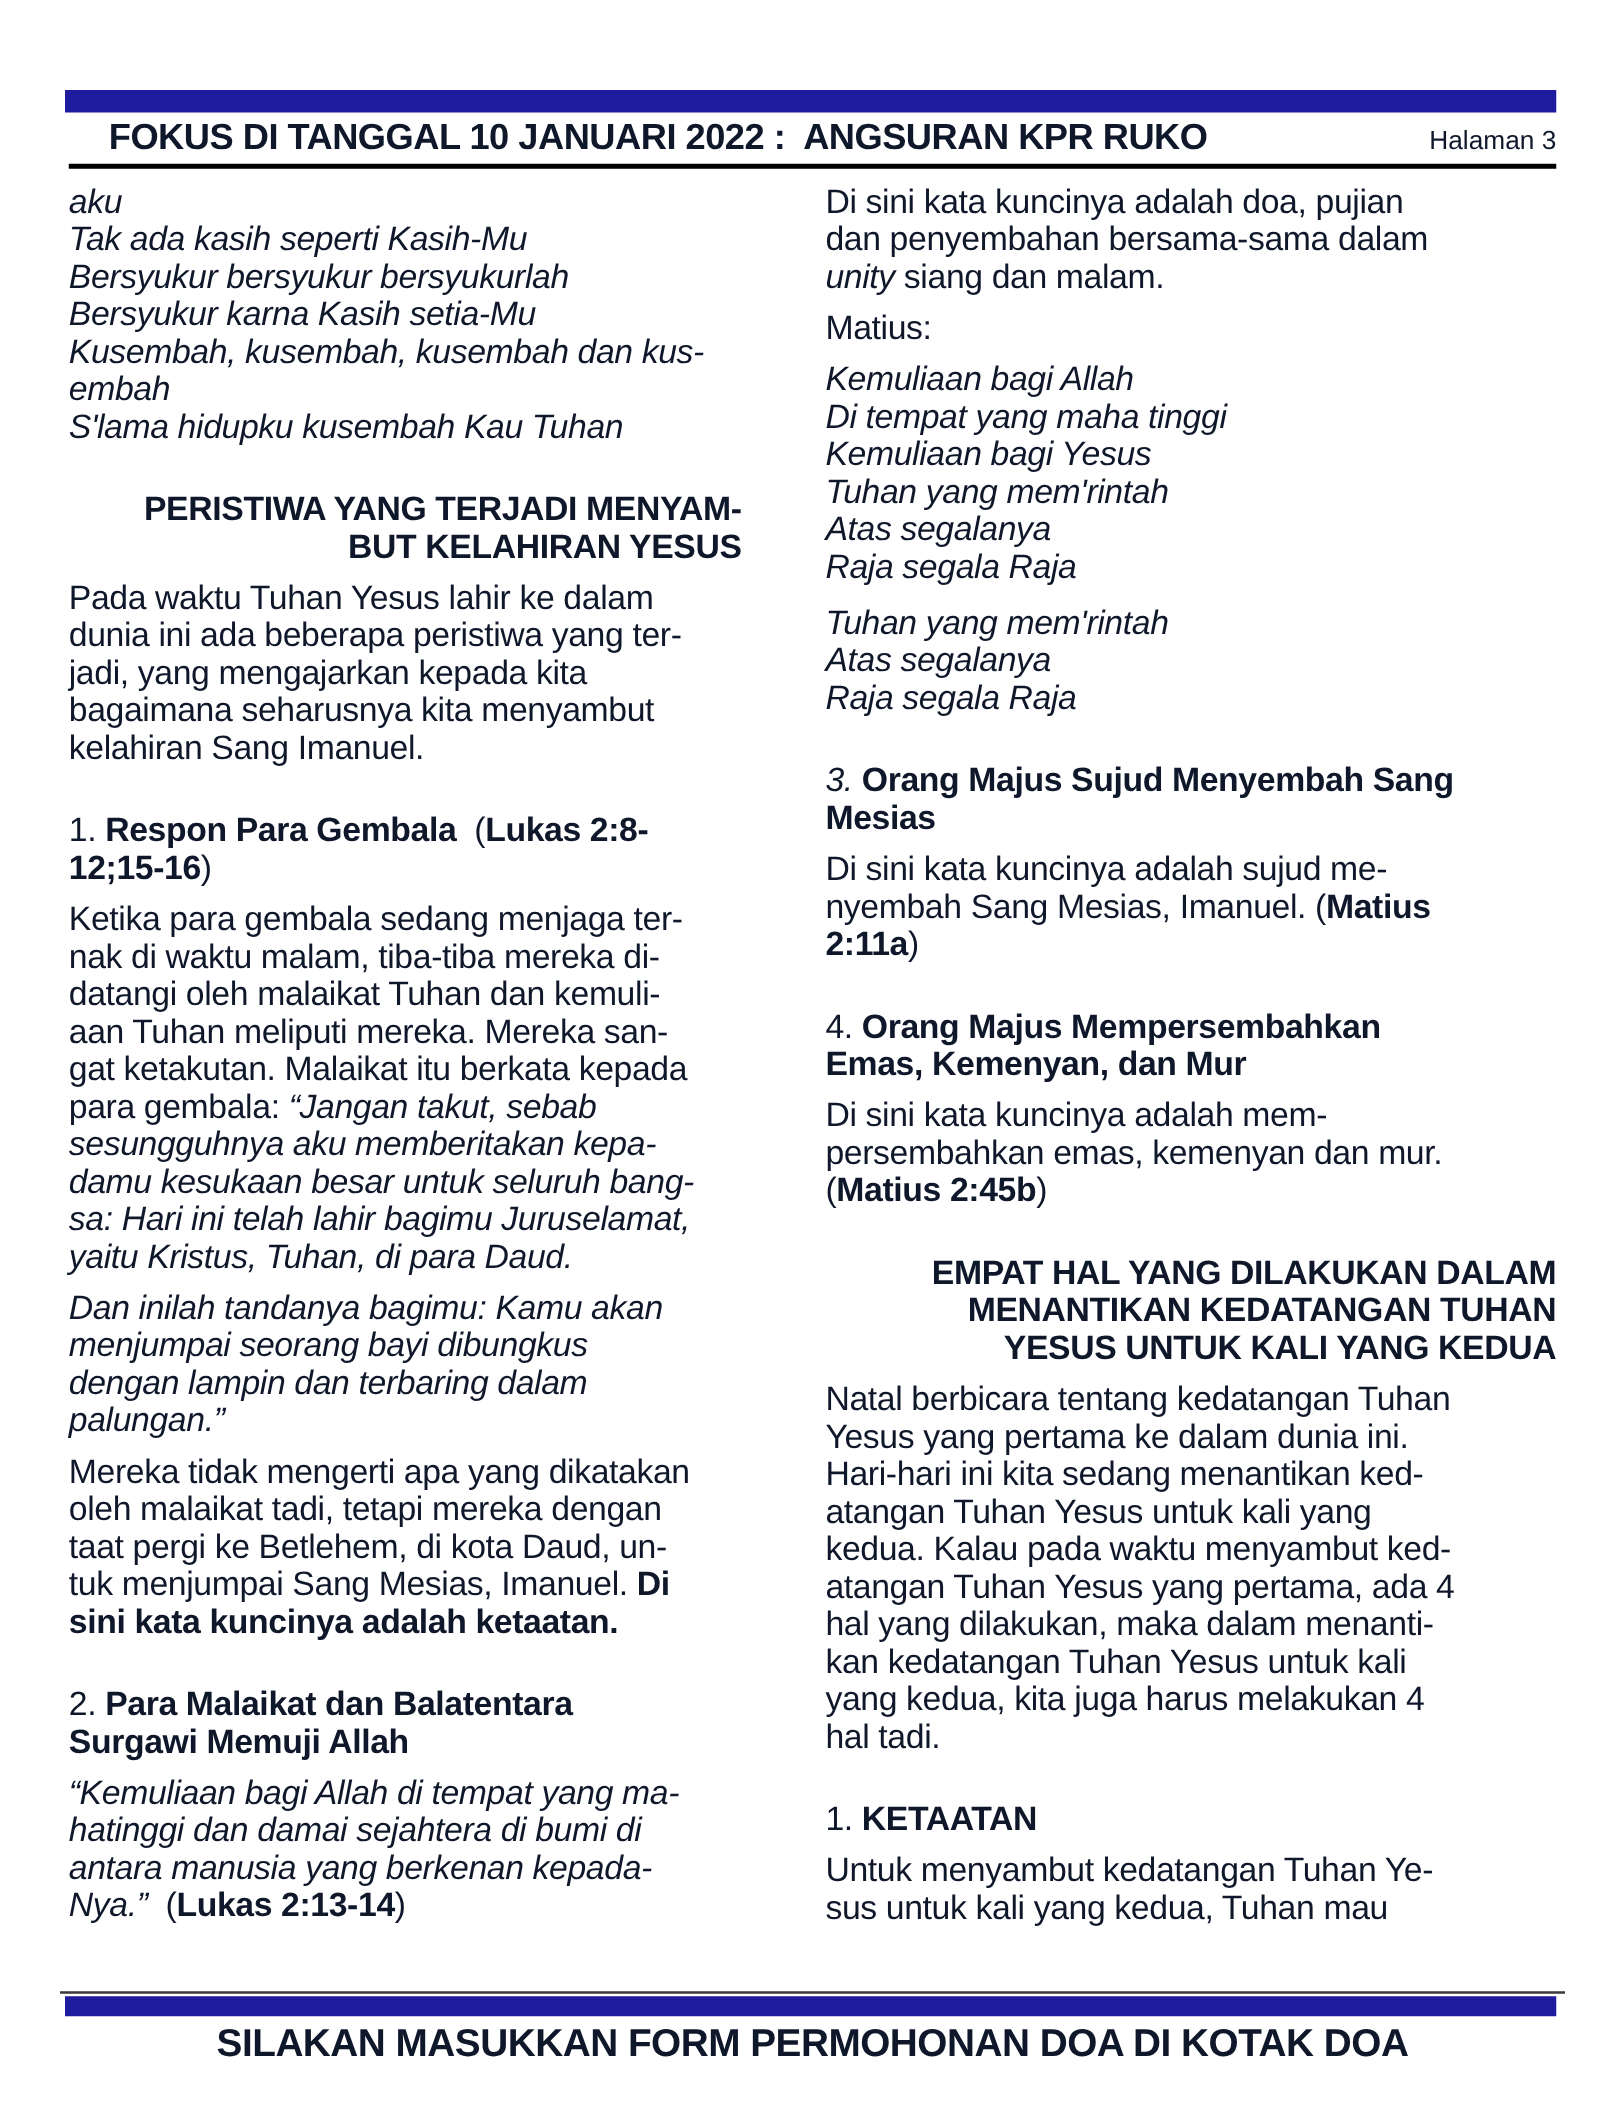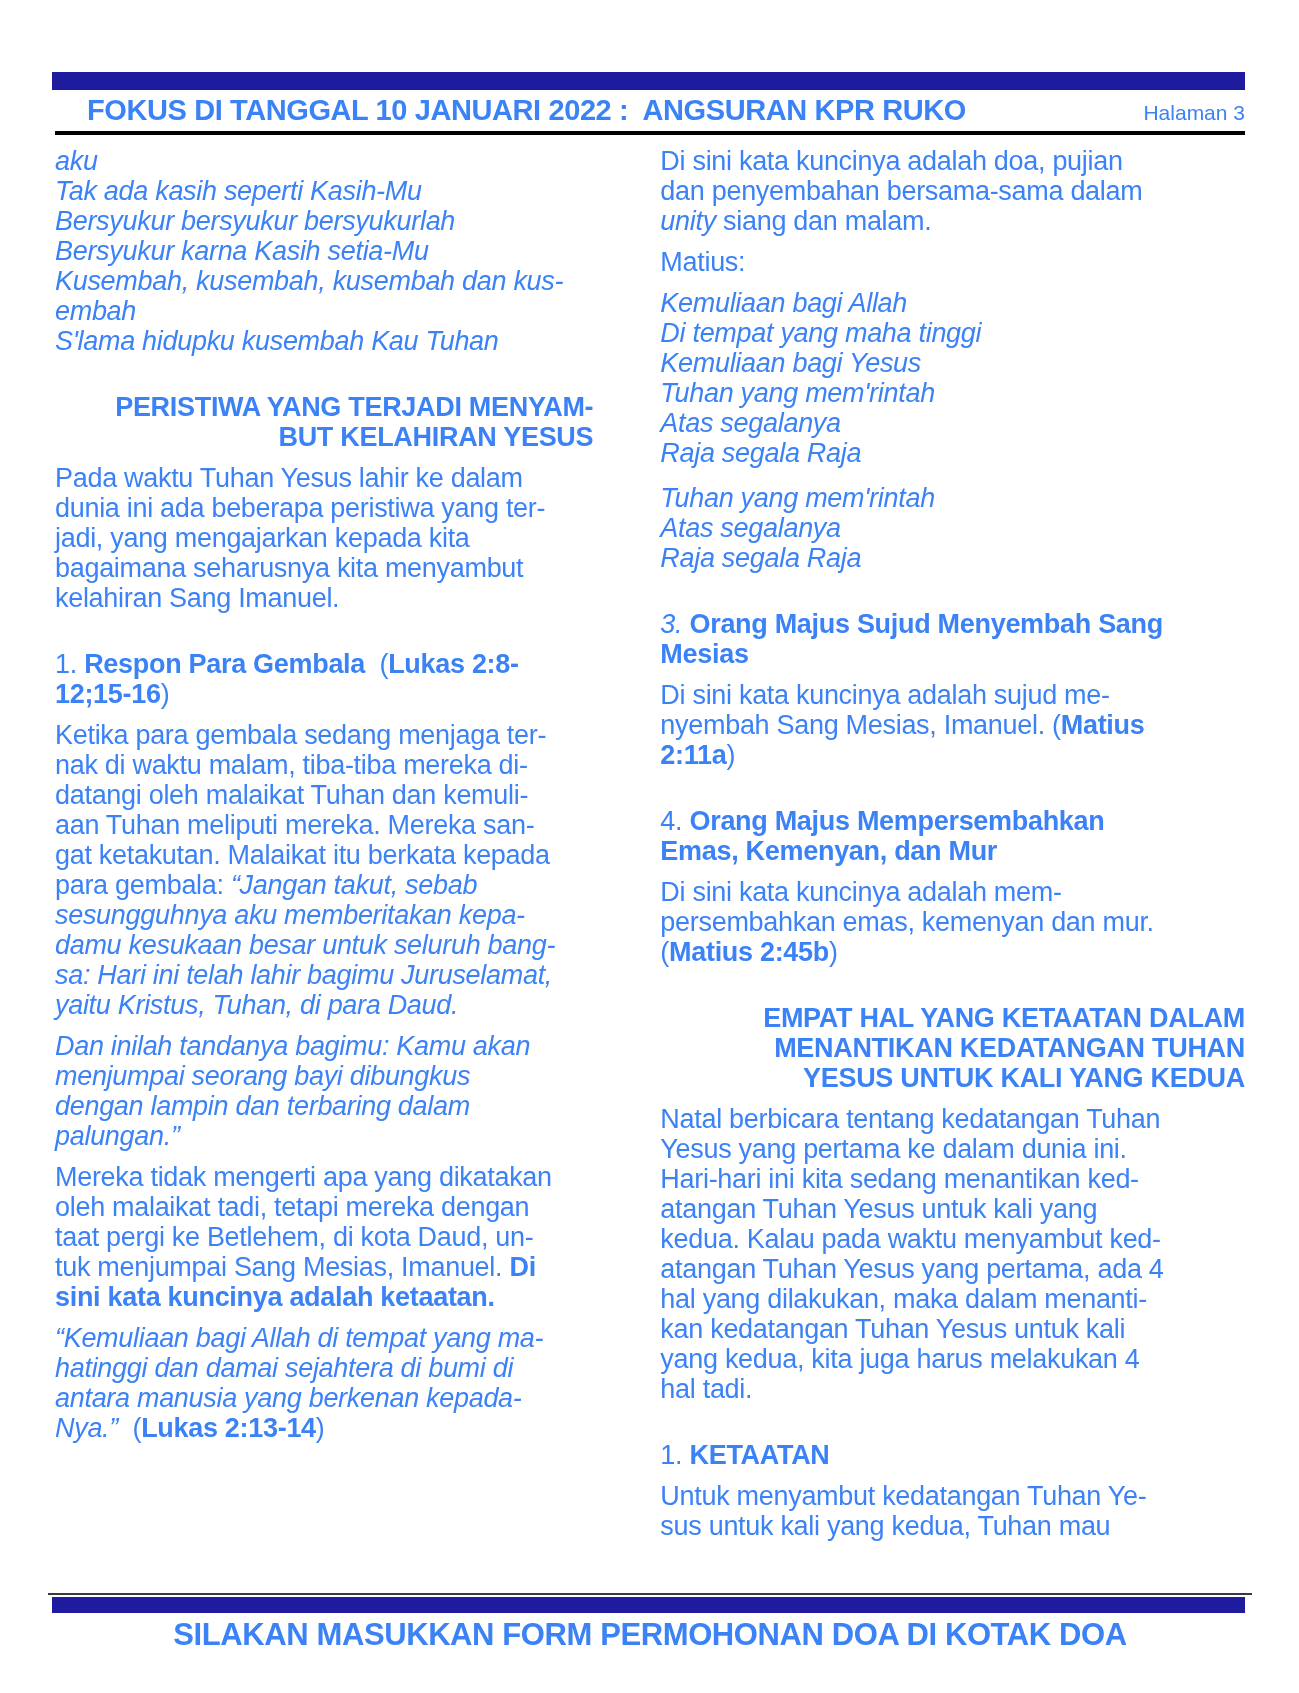--- a/index.html
+++ b/index.html
@@ -1,21 +1,21 @@
 <!DOCTYPE html>
 <html><head>
 <meta charset="utf-8">
 <style>
   html, body { margin: 0; padding: 0; background: #ffffff; }
   .page {
     position: relative;
     width: 1299px;
     height: 1693px;
     background: #ffffff;
-    color: #3b82f6;
+    color: #0f172a;
     font-family: "Liberation Sans", sans-serif;
     overflow: hidden;
   }
   .topbar {
     position: absolute;
     left: 52px; top: 72px;
     width: 1193px; height: 18px;
     background: #1e1b9e;
   }
   .header-row {
@@ -139,20 +139,22 @@
 menjumpai seorang bayi dibungkus
 dengan lampin dan terbaring dalam
 palungan.”</p>
 
       <p class="txt"><span>Mereka tidak mengerti apa yang dikatakan
 oleh malaikat tadi, tetapi mereka dengan
 taat pergi ke Betlehem, di kota Daud, un-
 tuk menjumpai Sang Mesias, Imanuel. </span><span class="b">Di
 sini kata kuncinya adalah ketaatan.</span></p>
 
+      <p class="txt sect"><span class="num">2. </span><span class="b">Para Malaikat dan Balatentara
+Surgawi Memuji Allah</span></p>
 
       <p class="txt"><span class="it">“Kemuliaan bagi Allah di tempat yang ma-
 hatinggi dan damai sejahtera di bumi di
 antara manusia yang berkenan kepada-
 Nya.”</span><span>  (</span><span class="b">Lukas 2:13-14</span><span>)</span></p>
     </div>
 
     <div class="col-gap"></div>
 
     <div class="col-right">
@@ -180,21 +182,21 @@
 nyembah Sang Mesias, Imanuel. (</span><span class="b">Matius
 2:11a</span><span>)</span></p>
 
       <p class="txt sect"><span class="num">4. </span><span class="b">Orang Majus Mempersembahkan
 Emas, Kemenyan, dan Mur</span></p>
 
       <p class="txt"><span>Di sini kata kuncinya adalah mem-
 persembahkan emas, kemenyan dan mur.
 (</span><span class="b">Matius 2:45b</span><span>)</span></p>
 
-      <p class="txt hb sect">EMPAT HAL YANG KETAATAN DALAM
+      <p class="txt hb sect">EMPAT HAL YANG DILAKUKAN DALAM
 MENANTIKAN KEDATANGAN TUHAN
 YESUS UNTUK KALI YANG KEDUA</p>
 
       <p class="txt">Natal berbicara tentang kedatangan Tuhan
 Yesus yang pertama ke dalam dunia ini.
 Hari-hari ini kita sedang menantikan ked-
 atangan Tuhan Yesus untuk kali yang
 kedua. Kalau pada waktu menyambut ked-
 atangan Tuhan Yesus yang pertama, ada 4
 hal yang dilakukan, maka dalam menanti-

